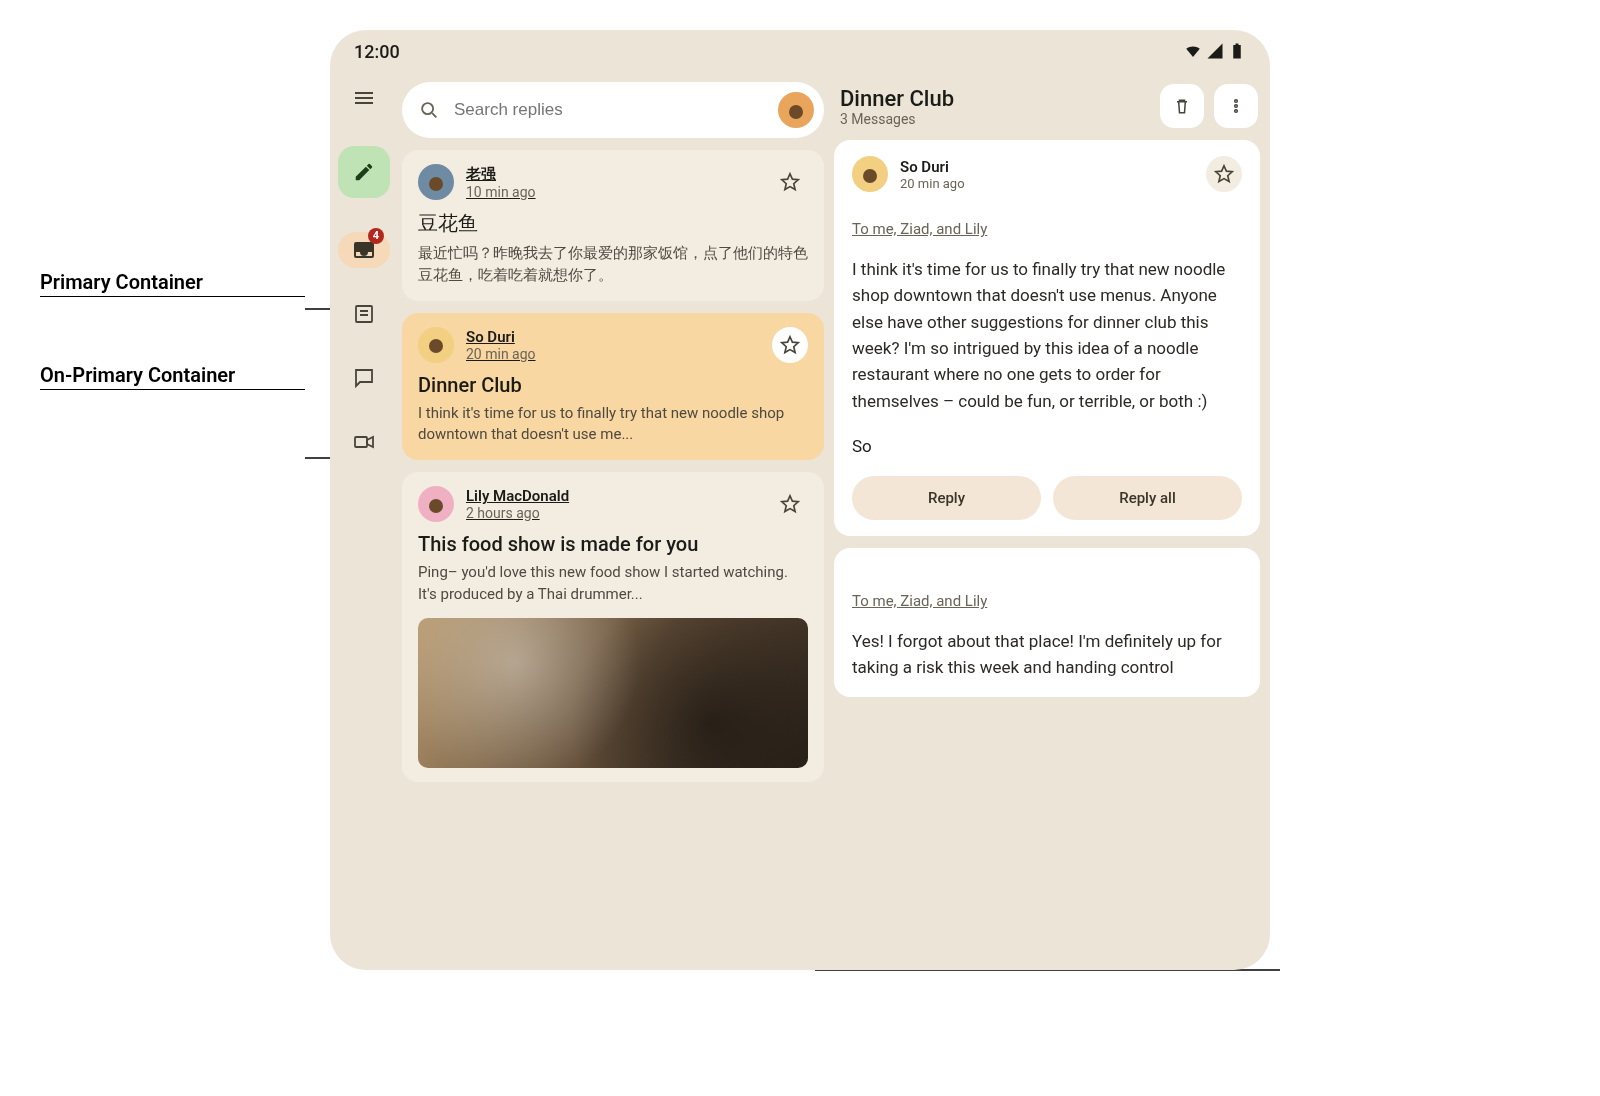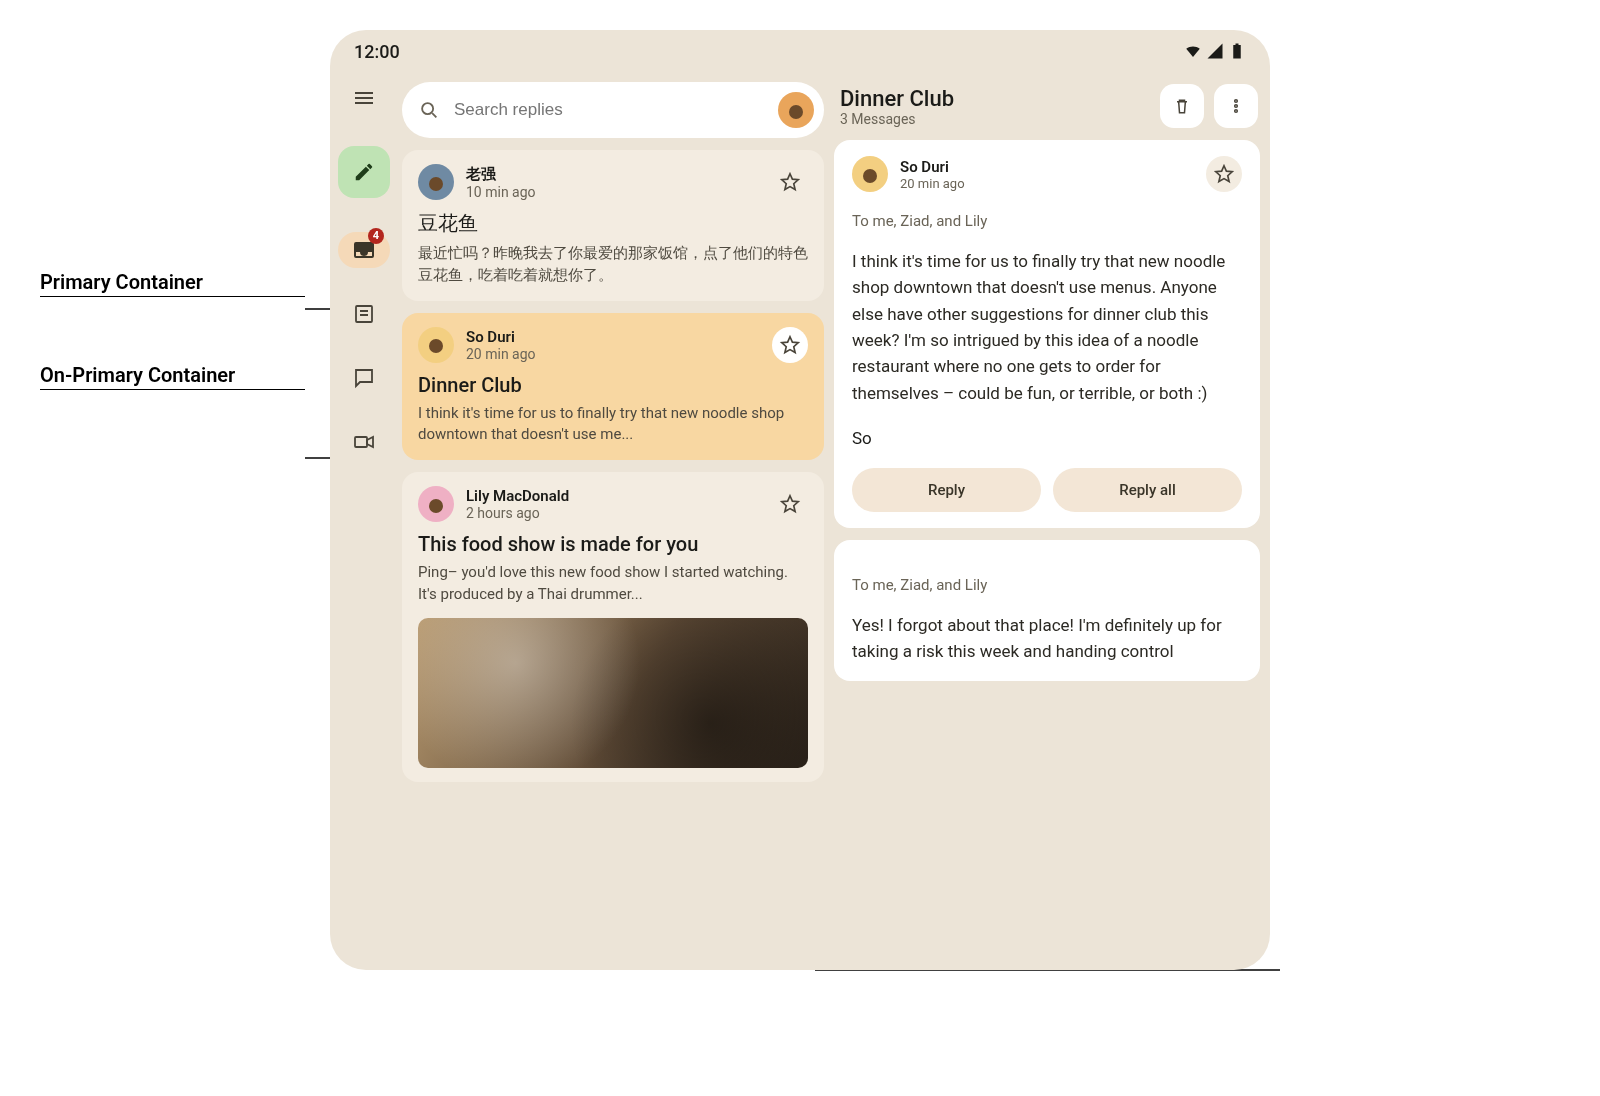--- a/index.html
+++ b/index.html
@@ -90,21 +90,21 @@
   .avatar::after { content:""; position:absolute; left:50%; top:55%; width:14px; height:14px; background:#6b4a2a; border-radius:50%; transform:translate(-50%,-50%); }
   .avatar.blue { background:#6f8aa3; }
   .avatar.pink { background:#efb0c4; }
   .avatar.yellow { background:#f3cf81; }
 
   .card {
     background: #f3ece1; border-radius: 16px; padding: 14px 16px;
   }
   .card.selected { background: #f8d7a2; }
   .card .row1 { display:flex; align-items:center; gap:12px; }
-  .card .who { flex:1; }
+  .card .who { flex:1;text-decoration:underline; }
   .card .name { font-size: 15px; font-weight:600; }
   .card .ago { font-size: 14px; color:#6a6457; }
   .star {
     width: 36px; height: 36px; border-radius: 50%; display:flex; align-items:center; justify-content:center;
     fill: none; stroke: #49443a; stroke-width: 1.8;
   }
   .star.solidbg { background:#fff; }
   .card .subject { font-size: 20px; margin: 10px 0 6px 0; font-weight: 500; }
   .card .preview { font-size: 15px; color:#4f4a40; line-height: 1.45; }
   .foodimg {
@@ -130,21 +130,21 @@
     display:flex; align-items:center; justify-content:center;
   }
   .iconbtn svg { width:20px; height:20px; stroke:#49443a; fill:none; stroke-width:1.8; }
 
   .message { background:#fff; border-radius:16px; padding: 16px 18px; }
   .message .row1 { display:flex; align-items:center; gap:12px; }
   .message .who { flex:1; }
   .message .name { font-weight:600; font-size:15px; }
   .message .ago { font-size:13px; color:#6a6457; }
   .message .star { background:#f3ece1; }
-  .to { margin-top: 20px; color:#6a6457; font-size:15px; }
+  .to { margin-top: 28px; color:#6a6457; font-size:15px;text-decoration:underline; }
   .body { margin-top: 18px; font-size: 17px; line-height: 1.55; color:#2c2a24; }
   .sig { margin-top: 22px; font-size: 17px; }
   .actions { display:flex; gap:12px; margin-top:20px; }
   .pill {
     flex:1; background:#f3e6d6; border-radius:24px; height:44px;
     display:flex; align-items:center; justify-content:center; font-size:15px; font-weight:500; color:#3a3529;
   }
 </style>
 </head>
 <body>

